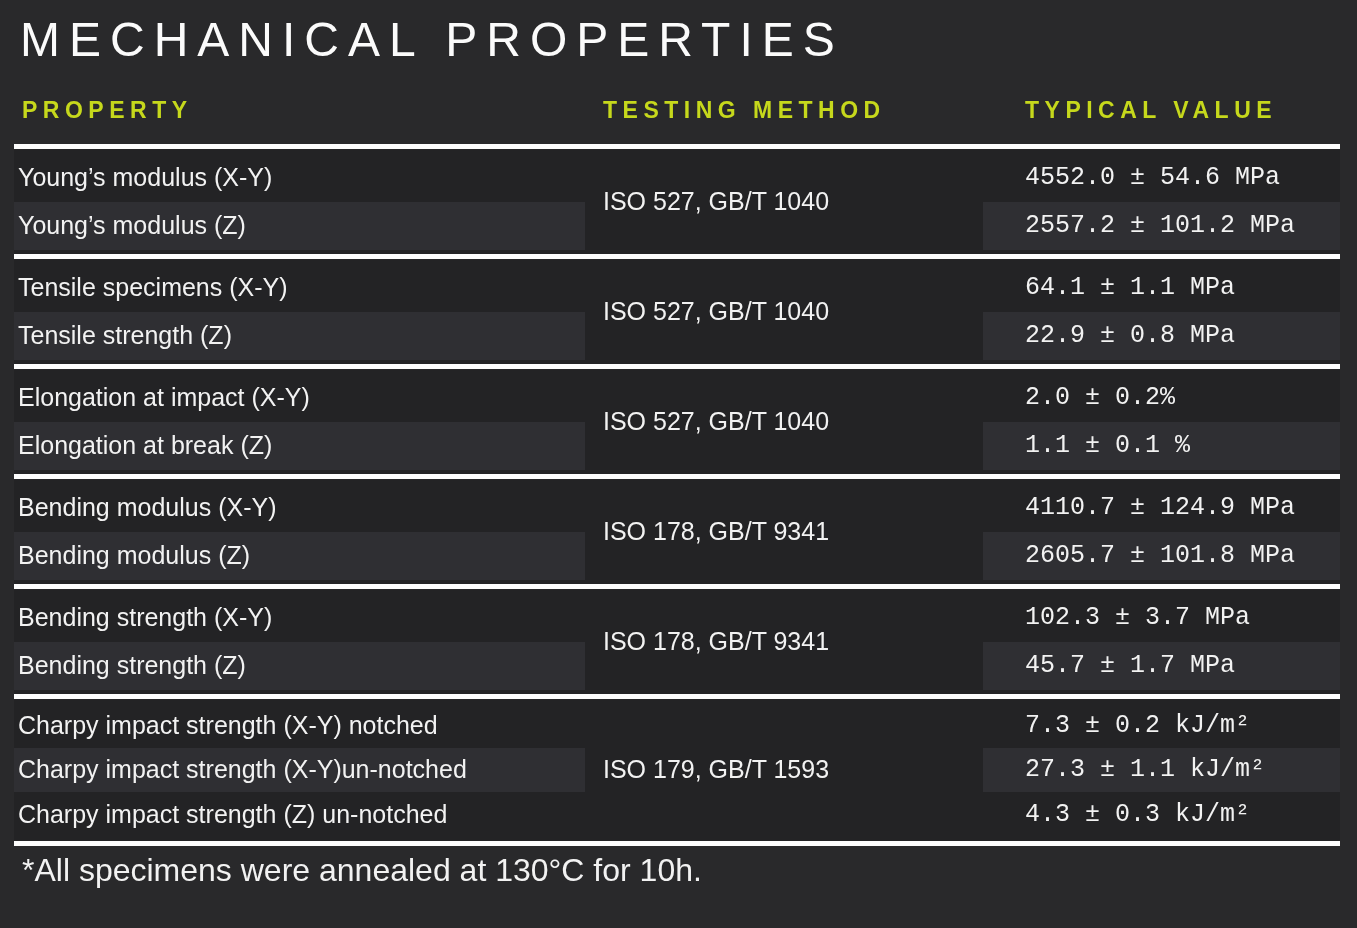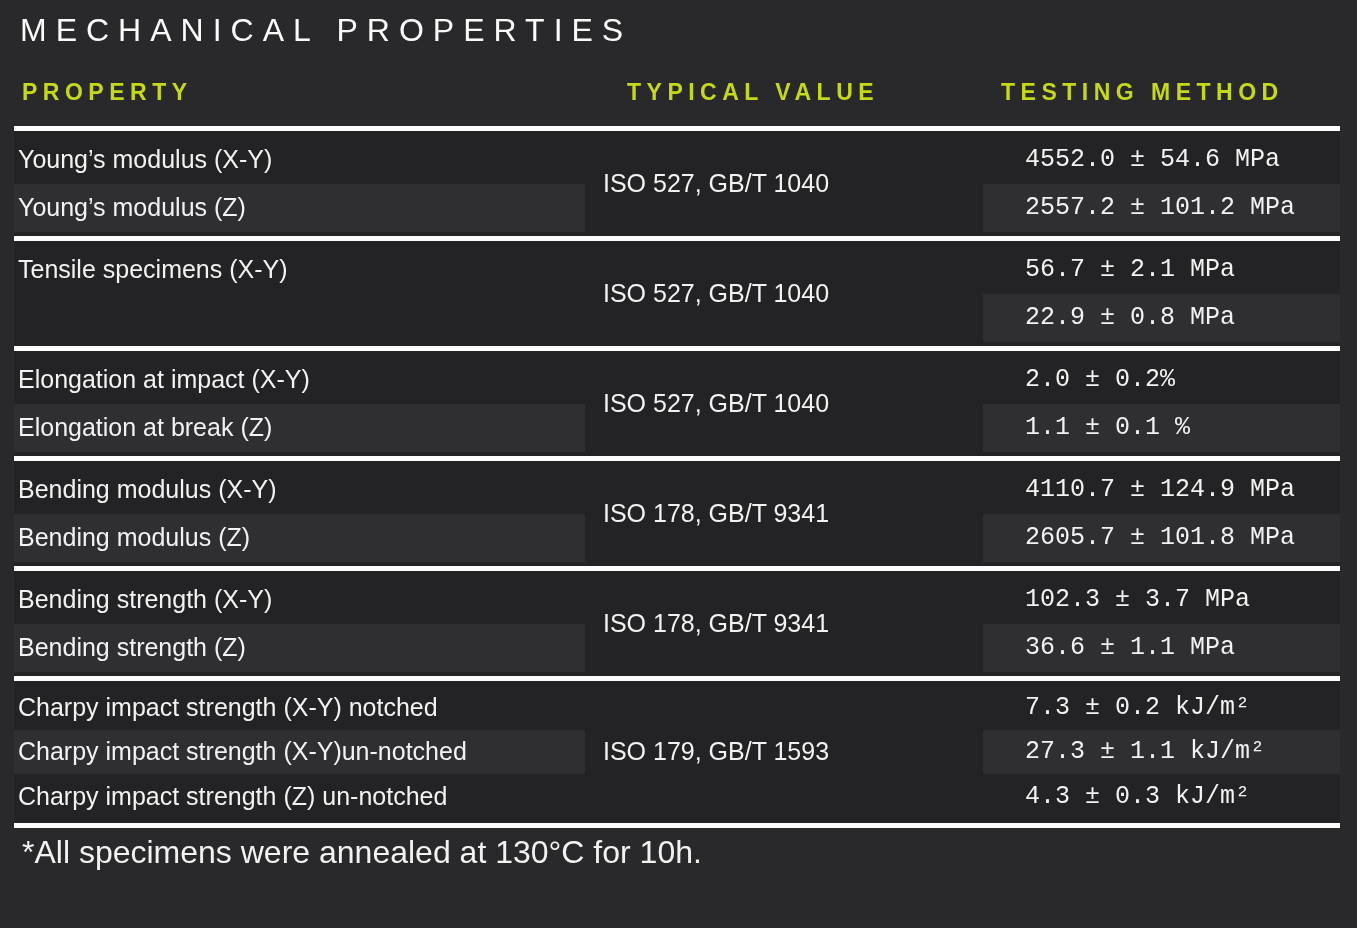--- a/index.html
+++ b/index.html
@@ -15,21 +15,21 @@
   .page{
     position:relative;
     width:1357px;height:928px;
     background:var(--background);
     font-family:"Liberation Sans", sans-serif;
     color:var(--text);
     overflow:hidden;
   }
   .title{
     margin:12px 0 0 20px;
-    font-size:32px;
+    font-size:48px;
     font-weight:500;
     letter-spacing:9px;
     color:#fbfbfb;
     white-space:nowrap;
   }
   .head-row{
     margin-top:30px;
     margin-bottom:20px;
     padding-left:14px;
     padding-right:5px;
@@ -82,38 +82,39 @@
 </style>
 </head>
 <body>
 
 <div class="page">
 
   <h1 class="title">MECHANICAL PROPERTIES</h1>
 
   <div class="head-row">
     <div class="h prop-h">PROPERTY</div>
+    <div class="h method-h">TESTING METHOD</div>
     <div class="h value-h">TYPICAL VALUE</div>
-    <div class="h method-h">TESTING METHOD</div>
   </div>
 
   <div class="table">
 
     <section class="block two">
       <div class="cell method">ISO 527, GB/T 1040</div>
       <div class="cell prop" style="grid-row:1">Young’s modulus (X-Y)</div>
       <div class="cell val" style="grid-row:1">4552.0 ± 54.6 MPa</div>
       <div class="cell prop alt" style="grid-row:2">Young’s modulus (Z)</div>
       <div class="cell val alt" style="grid-row:2">2557.2 ± 101.2 MPa</div>
     </section>
 
     <section class="block two">
       <div class="cell method">ISO 527, GB/T 1040</div>
       <div class="cell prop" style="grid-row:1">Tensile specimens (X-Y)</div>
-      <div class="cell val" style="grid-row:1">56.7 ± 2.1 MPa</div>
+      <div class="cell val" style="grid-row:1">64.1 ± 1.1 MPa</div>
+      <div class="cell prop alt" style="grid-row:2">Tensile strength (Z)</div>
       <div class="cell val alt" style="grid-row:2">22.9 ± 0.8 MPa</div>
     </section>
 
     <section class="block two">
       <div class="cell method">ISO 527, GB/T 1040</div>
       <div class="cell prop" style="grid-row:1">Elongation at impact (X-Y)</div>
       <div class="cell val" style="grid-row:1">2.0 ± 0.2%</div>
       <div class="cell prop alt" style="grid-row:2">Elongation at break (Z)</div>
       <div class="cell val alt" style="grid-row:2">1.1 ± 0.1 %</div>
     </section>
@@ -124,21 +125,21 @@
       <div class="cell val" style="grid-row:1">4110.7 ± 124.9 MPa</div>
       <div class="cell prop alt" style="grid-row:2">Bending modulus (Z)</div>
       <div class="cell val alt" style="grid-row:2">2605.7 ± 101.8 MPa</div>
     </section>
 
     <section class="block two">
       <div class="cell method">ISO 178, GB/T 9341</div>
       <div class="cell prop" style="grid-row:1">Bending strength (X-Y)</div>
       <div class="cell val" style="grid-row:1">102.3 ± 3.7 MPa</div>
       <div class="cell prop alt" style="grid-row:2">Bending strength (Z)</div>
-      <div class="cell val alt" style="grid-row:2">36.6 ± 1.1 MPa</div>
+      <div class="cell val alt" style="grid-row:2">45.7 ± 1.7 MPa</div>
     </section>
 
     <section class="block three">
       <div class="cell method">ISO 179,  GB/T 1593</div>
       <div class="cell prop" style="grid-row:1">Charpy impact strength (X-Y) notched</div>
       <div class="cell val" style="grid-row:1">7.3 ± 0.2 kJ/m²</div>
       <div class="cell prop alt" style="grid-row:2">Charpy impact strength (X-Y)un-notched</div>
       <div class="cell val alt" style="grid-row:2">27.3 ± 1.1 kJ/m²</div>
       <div class="cell prop" style="grid-row:3">Charpy impact strength (Z) un-notched</div>
       <div class="cell val" style="grid-row:3">4.3 ± 0.3 kJ/m²</div>

